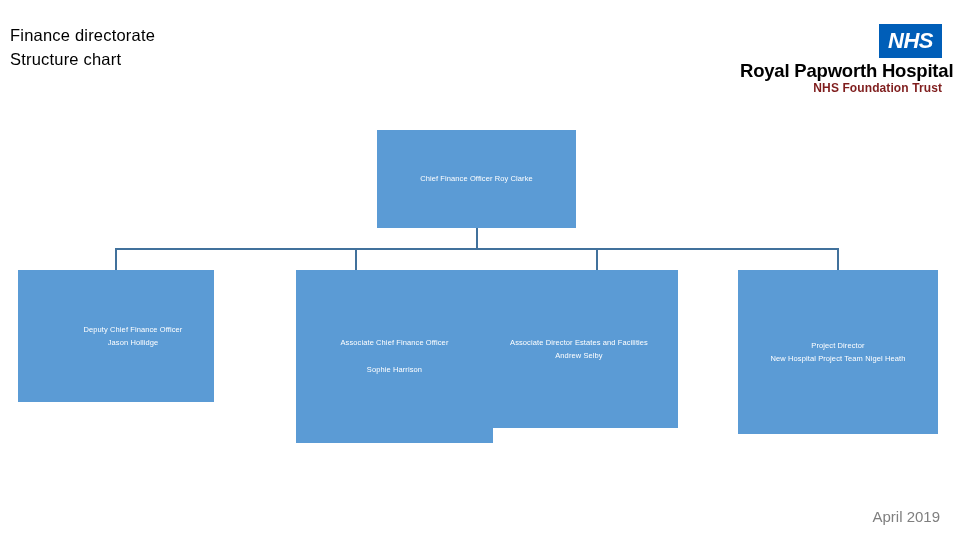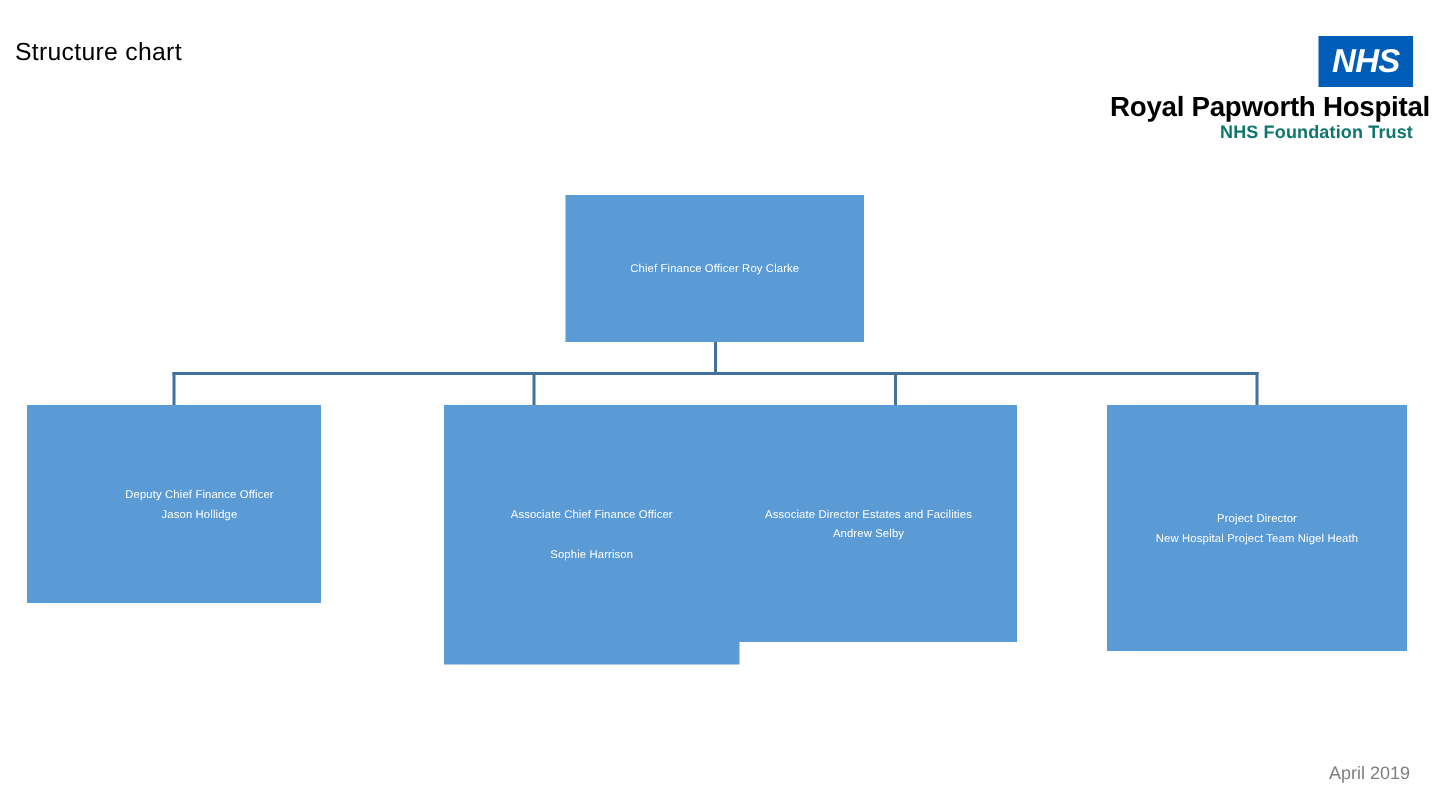--- a/index.html
+++ b/index.html
@@ -57,21 +57,21 @@
   .nhs-trustname {
     margin-top: 2px;
     color: #000000;
     font-weight: bold;
     font-size: 18.5px;
     line-height: 21px;
     letter-spacing: -0.2px;
     white-space: nowrap;
   }
   .nhs-foundation {
-    color: #0f766e;
+    color: #7f1d1d;
     font-weight: bold;
     font-size: 12px;
     line-height: 14px;
     letter-spacing: 0.1px;
     white-space: nowrap;
   }
 
   
   .connector {
     position: absolute;
@@ -97,30 +97,31 @@
     letter-spacing: 0.1px;
   }
 
   
   .footer-date {
     position: absolute;
     left: 760px;
     top: 508px;
     width: 180px;
     text-align: right;
-    font-size: 12px;
+    font-size: 15px;
     color: #7F7F7F;
   }
 </style>
 </head>
 <body>
 
 <div class="page">
 
   <div class="title-block">
+    <div class="title-line">Finance directorate</div>
     <div class="title-line">Structure chart</div>
   </div>
 
   <div class="nhs-logo">
     <div class="nhs-badge">NHS</div>
     <div class="nhs-trustname">Royal Papworth Hospital</div>
     <div class="nhs-foundation">NHS Foundation Trust</div>
   </div>
 
   <div class="connector" style="left:476px; top:228px; width:2px; height:21px;"></div>

